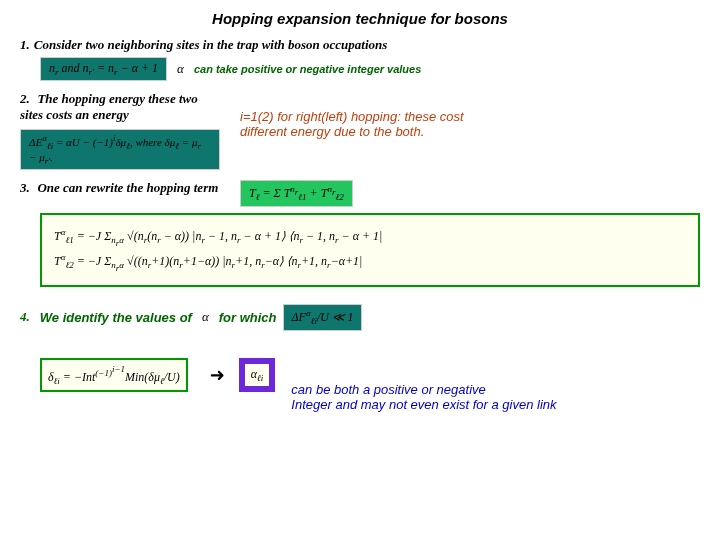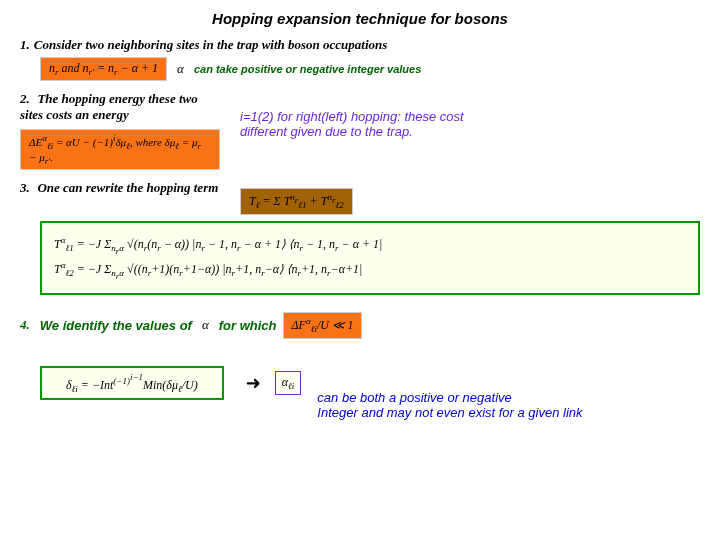--- a/index.html
+++ b/index.html
@@ -33,21 +33,21 @@
       margin-bottom: 8px;
     }
 
     .green-text {
       color: #006400;
       font-style: italic;
       font-weight: bold;
     }
 
     .orange-text {
-      color: #6d28d9;
+      color: #c2410c;
       font-style: italic;
     }
 
     .blue-text {
       color: #0000cc;
       font-style: italic;
     }
 
     .section1-row {
       display: flex;
@@ -109,39 +109,39 @@
       display: flex;
       align-items: center;
       margin-bottom: 6px;
       flex-wrap: wrap;
       gap: 6px;
     }
 
     .bottom-box {
       background: #fffff0;
       border: 2px solid #009900;
-      padding: 4px 24px;
+      padding: 4px 6px;
       display: inline-block;
       font-family: 'Times New Roman', serif;
       font-style: italic;
       font-size: 12px;
       margin-right: 8px;
     }
 
     .arrow {
       display: inline-block;
       font-size: 18px;
       color: #000;
       margin: 0 6px;
     }
 
     .bottom-formula {
       display: inline-block;
       background: #fffff0;
-      border: 1px solid #6d28d9;
+      border: 6px solid #6d28d9;
       padding: 3px 6px;
       font-family: 'Times New Roman', serif;
       font-style: italic;
       font-size: 12px;
     }
 
     .italic-bold-green {
       color: #006600;
       font-style: italic;
       font-weight: bold;
@@ -160,39 +160,38 @@
       font-family: 'Times New Roman', serif;
       font-style: italic;
     }
 
     .hopping-block-wrapper {
       position: relative;
       margin: 6px 0 15px 20px;
     }
 
     .energy-formula-block {
-      background: #f97316;
+      background: #0f766e;
       border: 1px solid #ccc;
       padding: 3px 8px;
       font-family: 'Times New Roman', serif;
       font-style: italic;
       font-size: 12px;
       display: inline-block;
       margin: 2px 0;
     }
 
     .section3-formula-right {
-      background: #a16207;
+      background: #22c55e;
       border: 1px solid #ccc;
       padding: 3px 8px;
       font-family: 'Times New Roman', serif;
       font-style: italic;
       font-size: 12px;
       display: inline-block;
-      margin-top: 8px;
     }
   </style>
 </head>
 <body>
 
 <div class="page">
 
   <div class="title">Hopping expansion technique for bosons</div>
 
   <div class="section">
@@ -215,21 +214,21 @@
         <div>
           <span class="section-num math">2.</span>
           <span class="math" style="font-weight:bold;font-style:italic;">The hopping energy these two sites costs an energy</span>
         </div>
         <div class="energy-formula-block" style="margin-top:6px; font-size:11px;">
           ΔE<sup>α</sup><sub>ℓi</sub> = αU − (−1)<sup>i</sup>δμ<sub>ℓ</sub>, where δμ<sub>ℓ</sub> = μ<sub>r</sub> − μ<sub>r'</sub>.
         </div>
       </div>
       <div class="section2-right" style="padding-top:18px;">
         <div class="orange-text">i=1(2) for right(left) hopping: these cost</div>
-        <div class="orange-text">different given due to the trap.</div>
+        <div class="orange-text">different energy due to the both.</div>
       </div>
     </div>
   </div>
 
   <div class="section" style="margin-top:6px;">
     <div class="section3-row">
       <div class="section3-label">
         <span class="section-num math">3.</span>
         <span class="math" style="font-weight:bold;font-style:italic;">One can rewrite the hopping term</span>
       </div>

